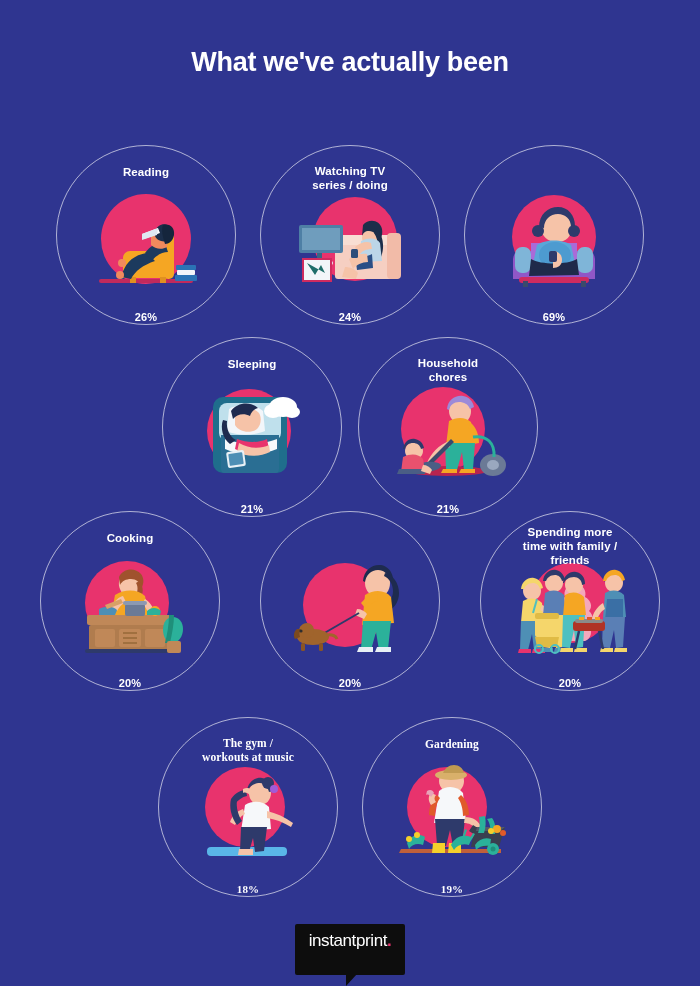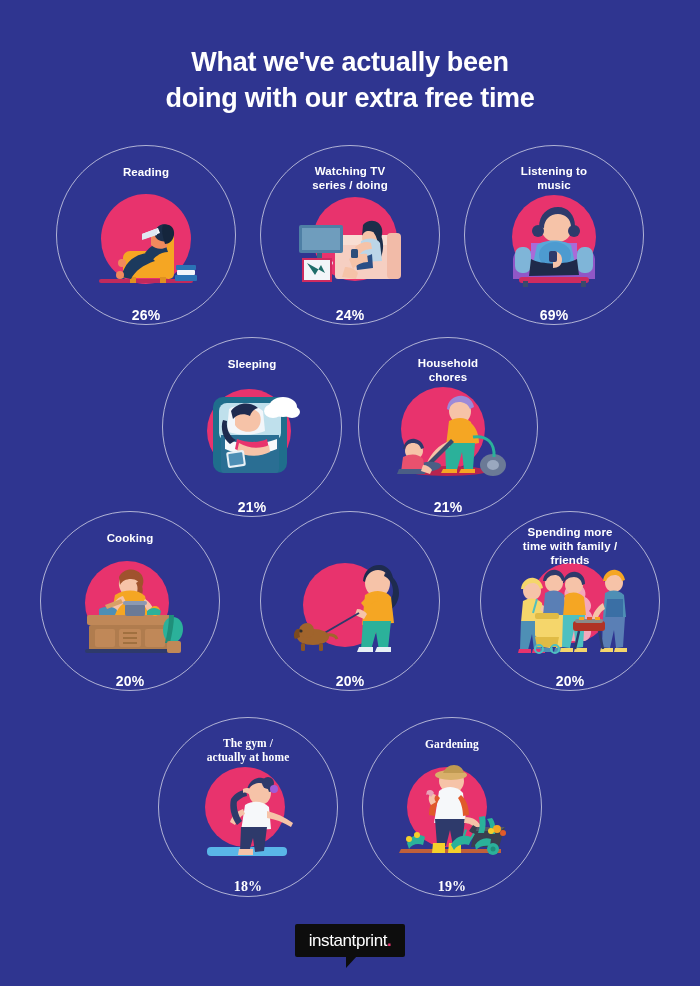--- a/index.html
+++ b/index.html
@@ -95,39 +95,39 @@
   .art svg { display: block; width: 122px; height: 104px; }
 
   .pct {
     position: absolute;
     left: 50%;
     transform: translateX(-50%);
     bottom: 8px;
     width: 160px;
     text-align: center;
     color: #ffffff;
-    font-size: 14px;
+    font-size: 11px;
     font-weight: bold;
     letter-spacing: 0.2px;
   }
 
   
   .footer {
     position: absolute;
     left: 0;
     top: 905px;
     width: 700px;
     display: flex;
     justify-content: center;
   }
   .logo-wrap { position: relative; }
   .logo-box {
     background: #0d0d0d;
     border-radius: 2px;
-    padding: 8px 14px 8px 14px;
+    padding: 8px 14px 26px 14px;
     color: #ffffff;
     font-size: 17px;
     font-weight: normal;
     letter-spacing: -0.4px;
     line-height: 1;
   }
   .logo-dot { color: #e8336d; font-weight: bold; }
   .logo-tail {
     position: absolute;
     left: 50%;
@@ -139,21 +139,20 @@
     border-bottom: 12px solid transparent;
   }
 </style>
 </head>
 <body>
 
 <div id="poster">
 
   <div class="title">
     <span class="line">What we've actually been</span>
-    <span class="line">doing with our extra free time</span>
   </div>
 
   <div class="row row-1">
 
     <div class="cell">
       <div class="ring"></div>
       <div class="label">
         <span>Reading</span>
       </div>
       <div class="art">
@@ -209,24 +208,20 @@
           <path d="M60 70 c6-4 12-6 18-5 l1 8 c-6 0-12 3-15 7z" fill="#f6c3a8"></path>
           <path d="M56 78 c5 0 10 2 13 6 l-2 6 -14-2z" fill="#f6c3a8"></path>
           <rect x="62" y="60" width="7" height="9" rx="1.5" fill="#2f4e7a"></rect>
         </svg>
       </div>
       <div class="pct">24%</div>
     </div>
 
     <div class="cell">
       <div class="ring"></div>
-      <div class="label two-line">
-        <span>Listening to</span><br>
-        <span>music</span>
-      </div>
       <div class="art">
         <svg viewBox="0 0 122 104">
           <circle cx="61" cy="48" r="42" fill="#e8336d"></circle>
           <path d="M28 62 h66 a8 8 0 0 1 8 8 v20 h-82 v-20 a8 8 0 0 1 8-8z" fill="#9057c7"></path>
           <rect x="22" y="58" width="16" height="26" rx="7" fill="#7fb5d8"></rect>
           <rect x="84" y="58" width="16" height="26" rx="7" fill="#7fb5d8"></rect>
           <path d="M38 54 h46 v22 h-46z" fill="#a96bd8"></path>
           <rect x="26" y="88" width="70" height="6" rx="3" fill="#cf2b5f"></rect>
           <rect x="30" y="92" width="5" height="6" fill="#3a4a6b"></rect>
           <rect x="88" y="92" width="5" height="6" fill="#3a4a6b"></rect>
@@ -442,21 +437,21 @@
     </div>
 
   </div>
 
   <div class="row row-4">
 
     <div class="cell">
       <div class="ring"></div>
       <div class="label two-line">
         <span>The gym /</span><br>
-        <span>actually at home</span>
+        <span>workouts at music</span>
       </div>
       <div class="art">
         <svg viewBox="0 0 122 104">
           <circle cx="58" cy="46" r="40" fill="#e8336d"></circle>
           <rect x="20" y="86" width="80" height="9" rx="4" fill="#5ab6e8"></rect>
           <path d="M62 32 c0-7 5-12 11-12 6 0 11 5 11 12 0 7-5 12-11 12 -6 0-11-5-11-12z" fill="#f6c3a8"></path>
           <path d="M60 30 c1-9 8-14 15-13 6 1 10 6 11 13 l-4 1 c-1-5-5-9-9-9 -6 0-11 4-13 8z" fill="#2e3a6b"></path>
           <circle cx="81" cy="22" r="6" fill="#2e3a6b"></circle>
           <circle cx="87" cy="28" r="4" fill="#a05bd8"></circle>
           <path d="M58 44 c8-5 18-4 24 2 l2 22 -30 2z" fill="#f6f8fa"></path>

